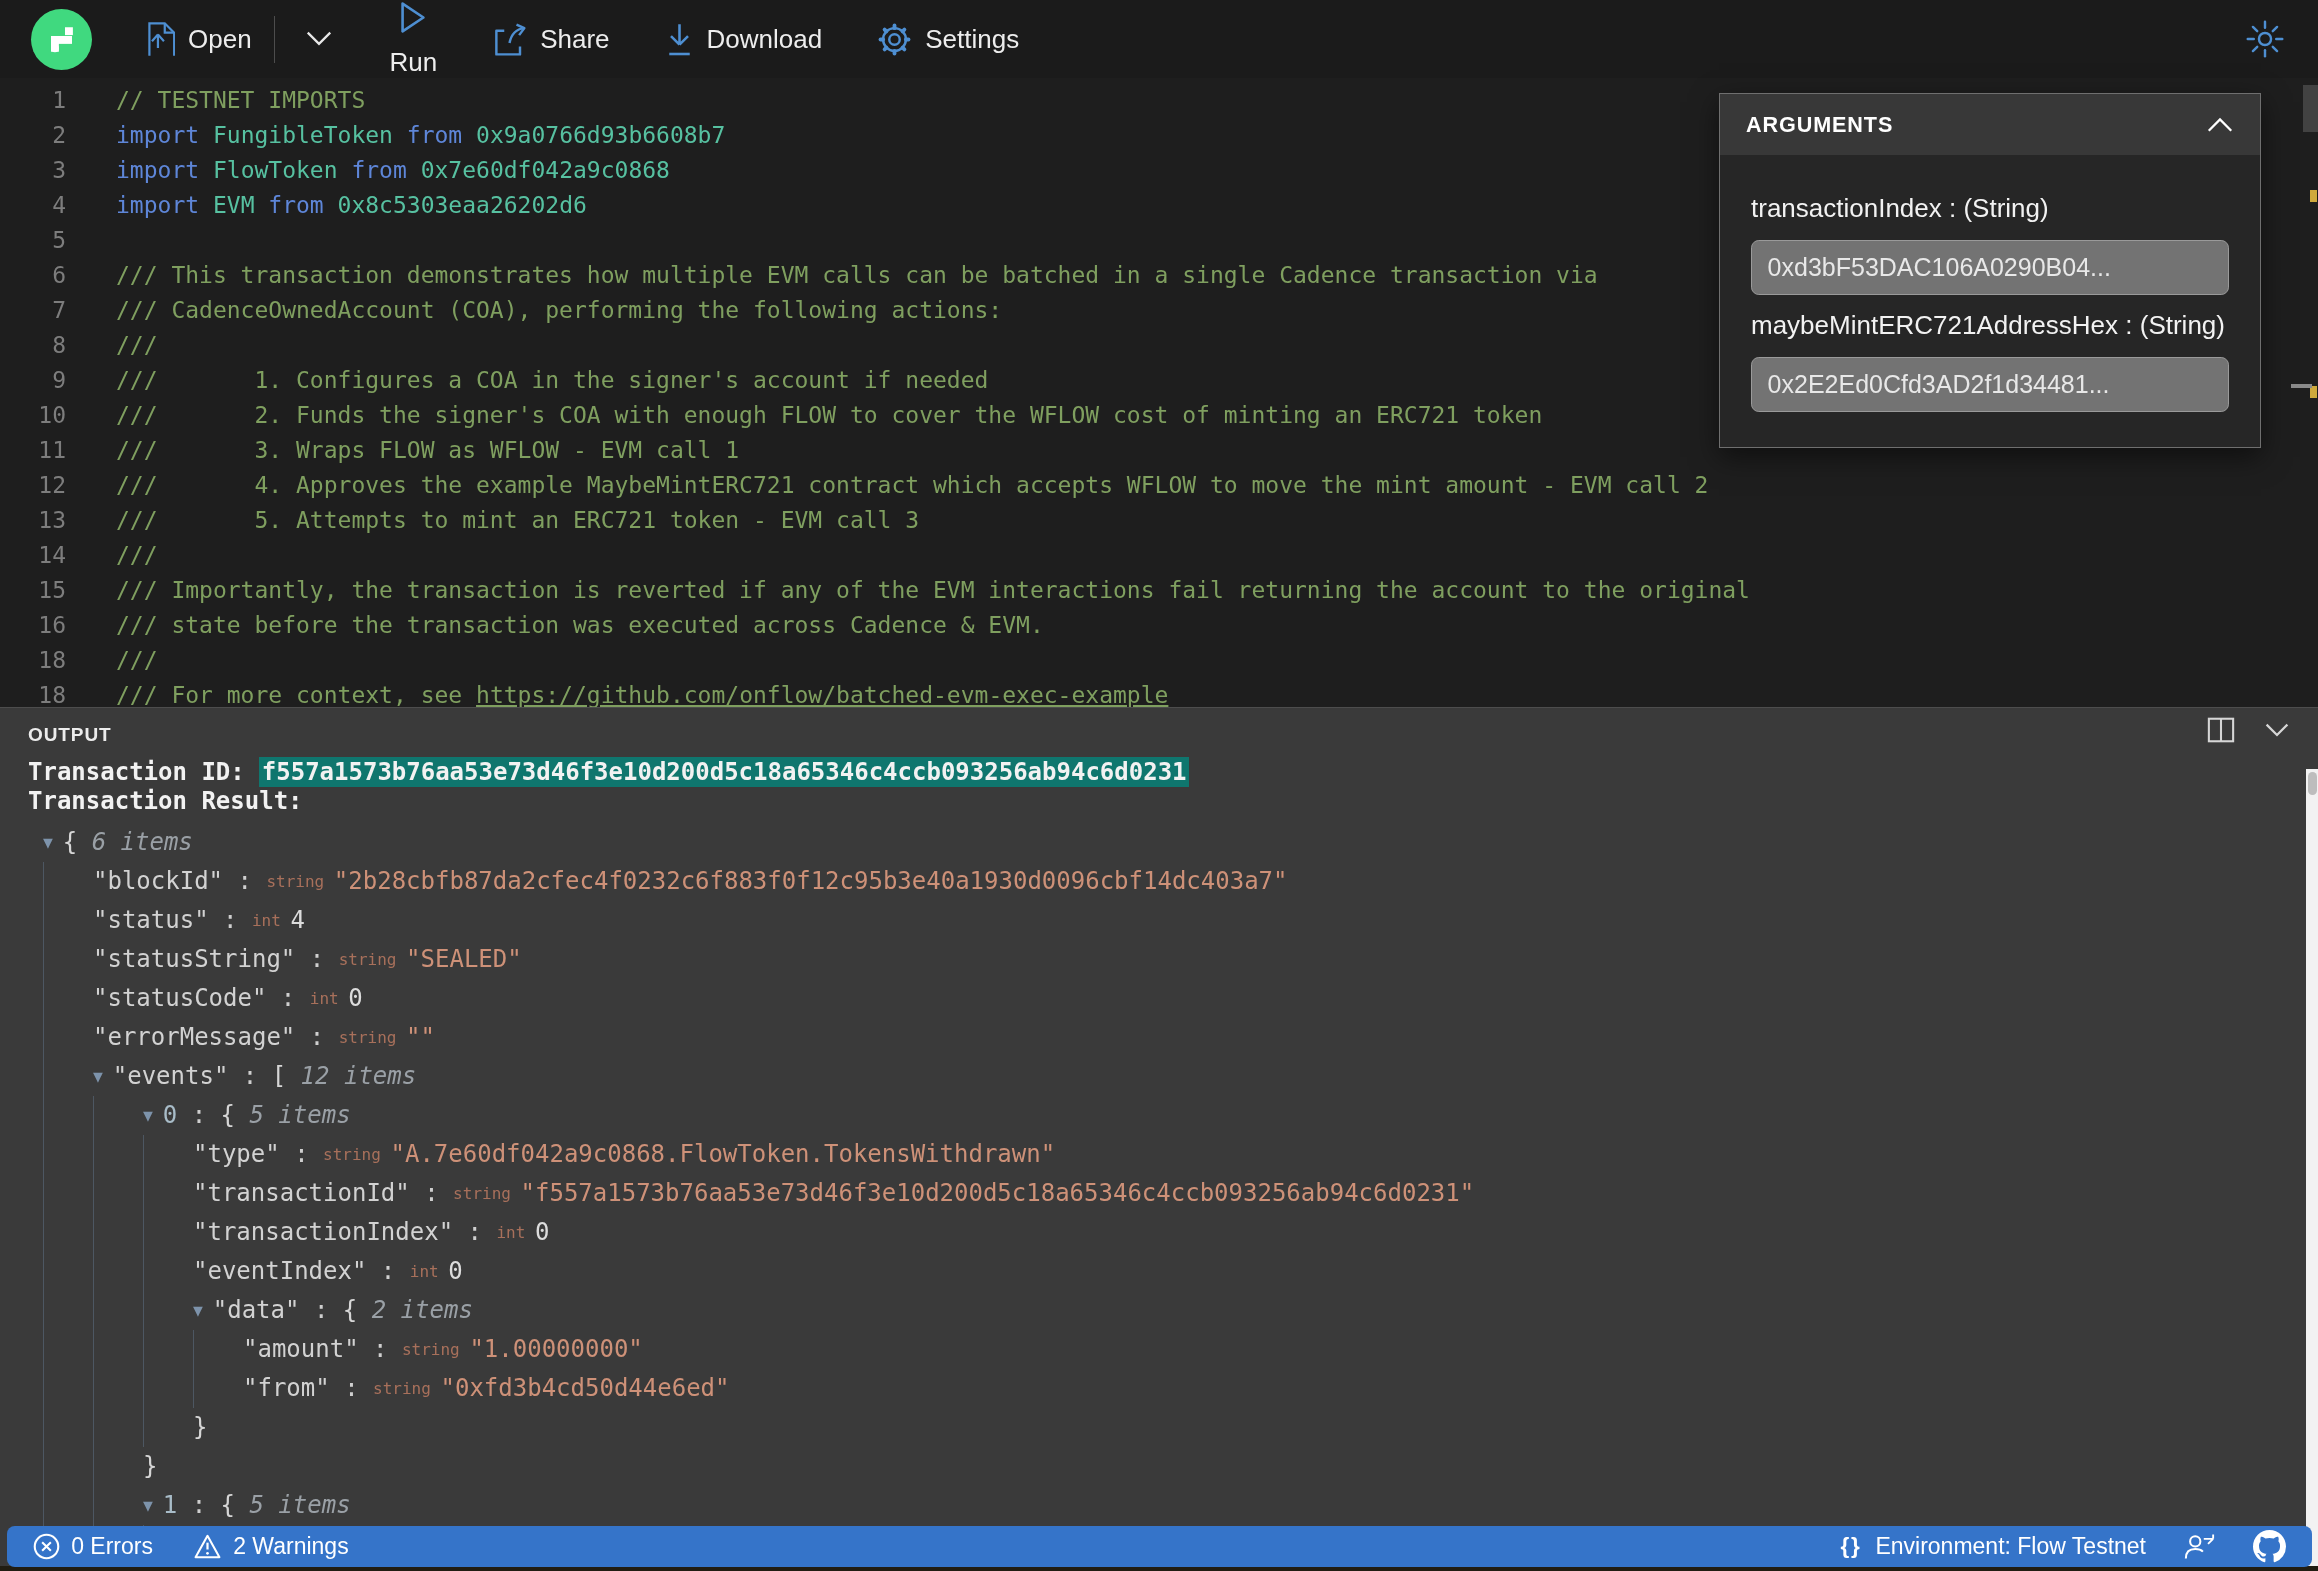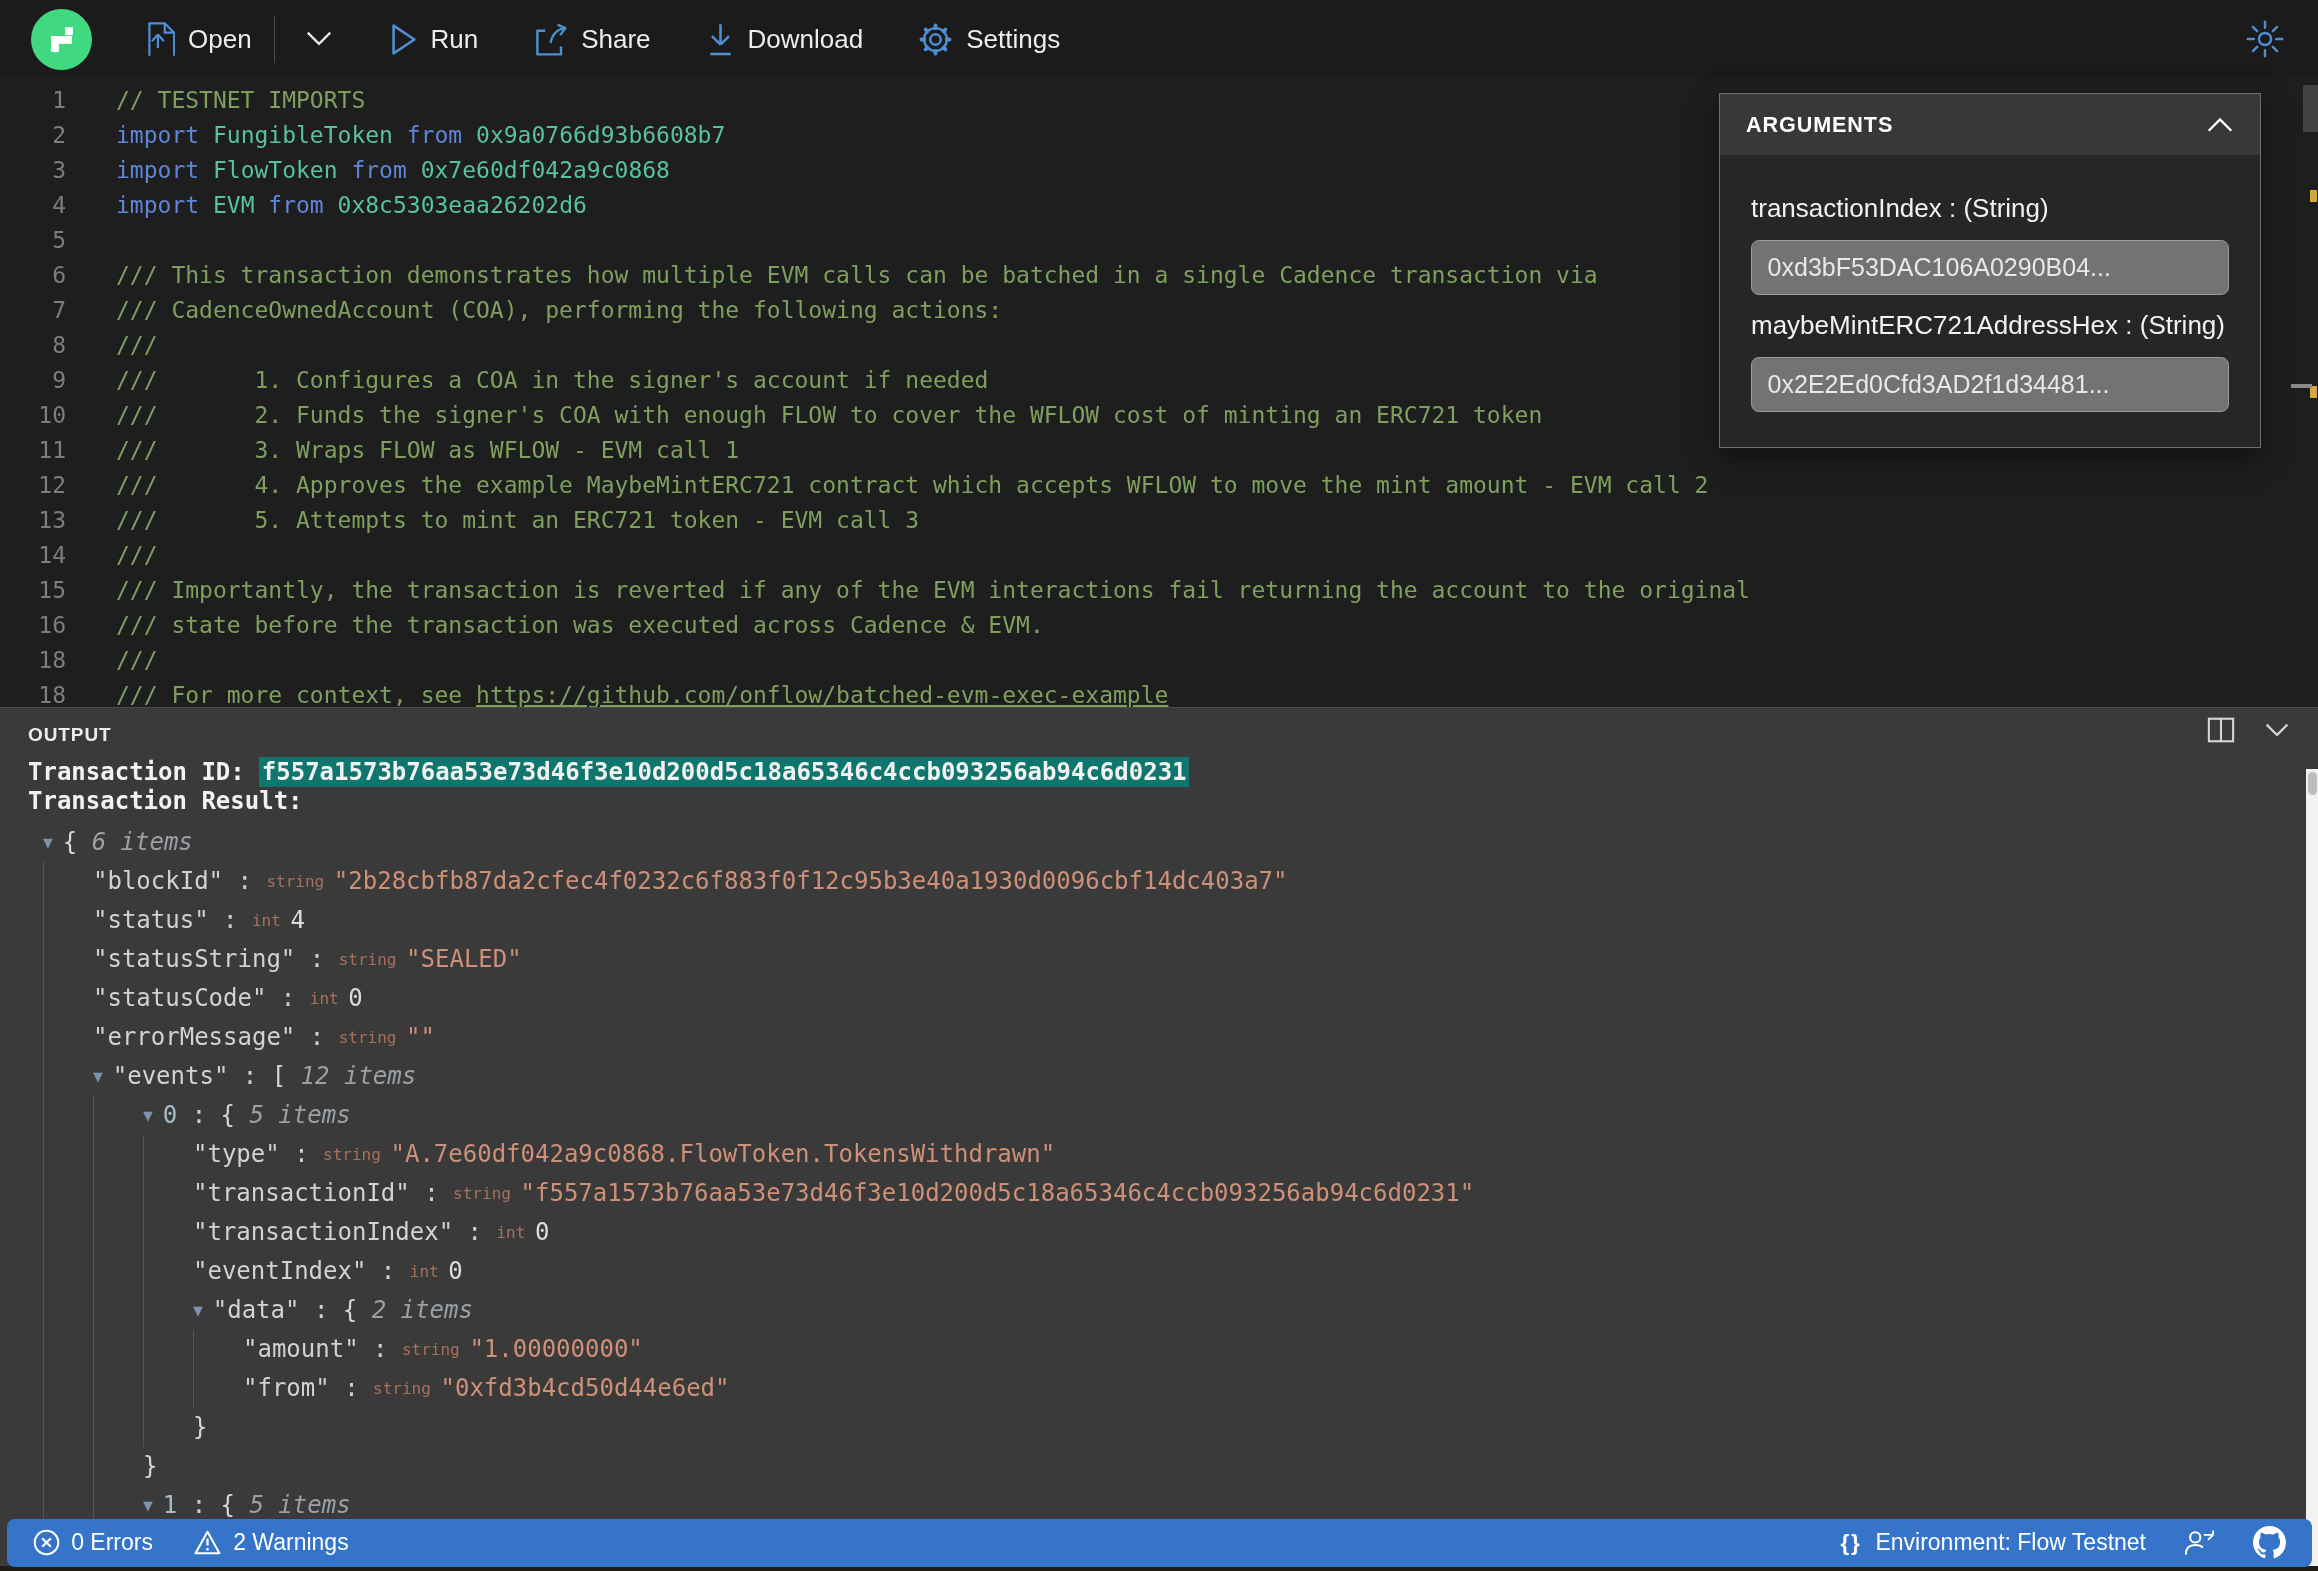--- a/index.html
+++ b/index.html
@@ -7,21 +7,21 @@
   .app { position:relative; width:2319px; height:1572px; font-family:"Liberation Sans", sans-serif; color:#e8e8e8; background:#1e1e1e; }
 
   
   .toolbar { position:absolute; top:0; left:0; right:0; height:78px; background:#1b1b1b; display:flex; align-items:center; padding:0 35px 0 31px; }
   .logo { width:61px; height:61px; border-radius:50%; background:#40d97f; display:flex; align-items:center; justify-content:center; flex:0 0 auto; }
   .tb-btn { display:flex; align-items:center; gap:13px; font-size:26px; color:#ededed; cursor:default; }
   .tb-btn svg { display:block; }
   .tb-open { margin-left:54px; }
   .tb-divider { width:0.9px; height:47px; background:#4d4d4d; margin:0 22.5px; }
   .tb-caret { padding:5.2px 7px; }
-  .tb-run { margin-left:50px; }
+  .tb-run { margin-left:50px;flex-direction:column; }
   .tb-share { margin-left:55px; }
   .tb-download { margin-left:55px; }
   .tb-settings { margin-left:55px; }
   .tb-theme { margin-left:auto; }
   .icon-blue { stroke:#4e8fd2; }
 
   
   .editor { position:absolute; top:78px; left:0; right:0; height:629px; background:#1e1e1e; font-family:"DejaVu Sans Mono", monospace; font-size:23px; }
   .code-lines { padding-top:5.2px; }
   .cline { display:flex; height:35px; line-height:35px; white-space:pre; }
@@ -62,21 +62,21 @@
   .sg-ty { color:#a8705b; font-size:16px; align-self:center; white-space:pre; }
   .sg-st { color:#ce9178; }
   .sg-in { color:#dcdcdc; }
   .sg-ct { color:#9aa0a6; font-style:italic; }
   .sg-idx { color:#a8bcc8; }
   .out-scrolltrack { position:absolute; top:61px; right:0; bottom:0; width:13px; background:#f2f2f2; z-index:6; }
   .out-scrollthumb { position:absolute; top:2.6px; left:1.7px; width:9.5px; height:23px; border-radius:5.2px; background:#bdbdbd; }
 
   
   .wallpaper-strip { position:absolute; left:0; right:0; bottom:0; height:6px; background:#2320140; background:#211d12; z-index:10; }
-  .status-bar { position:absolute; left:7px; right:7px; bottom:5.2px; height:48px; background:#3574c9; border-radius:7.8px; z-index:20; display:flex; align-items:center; padding:0 26px; font-family:"Liberation Sans", sans-serif; font-size:23px; color:#ffffff; }
+  .status-bar { position:absolute; left:7px; right:7px; bottom:5.2px; height:41px; background:#3574c9; border-radius:7.8px; z-index:20; display:flex; align-items:center; padding:0 26px; font-family:"Liberation Sans", sans-serif; font-size:23px; color:#ffffff; }
   .sb-item { display:flex; align-items:center; gap:11.2px; }
   .sb-gap { margin-left:40px; }
   .sb-right { margin-left:auto; display:flex; align-items:center; gap:36px; }
   .sb-env { display:flex; align-items:center; gap:14px; }
   .sb-braces { font-size:22.5px; font-weight:bold; letter-spacing:1.7px; }
 </style>
 </head>
 <body>
 
 <div class="app">

